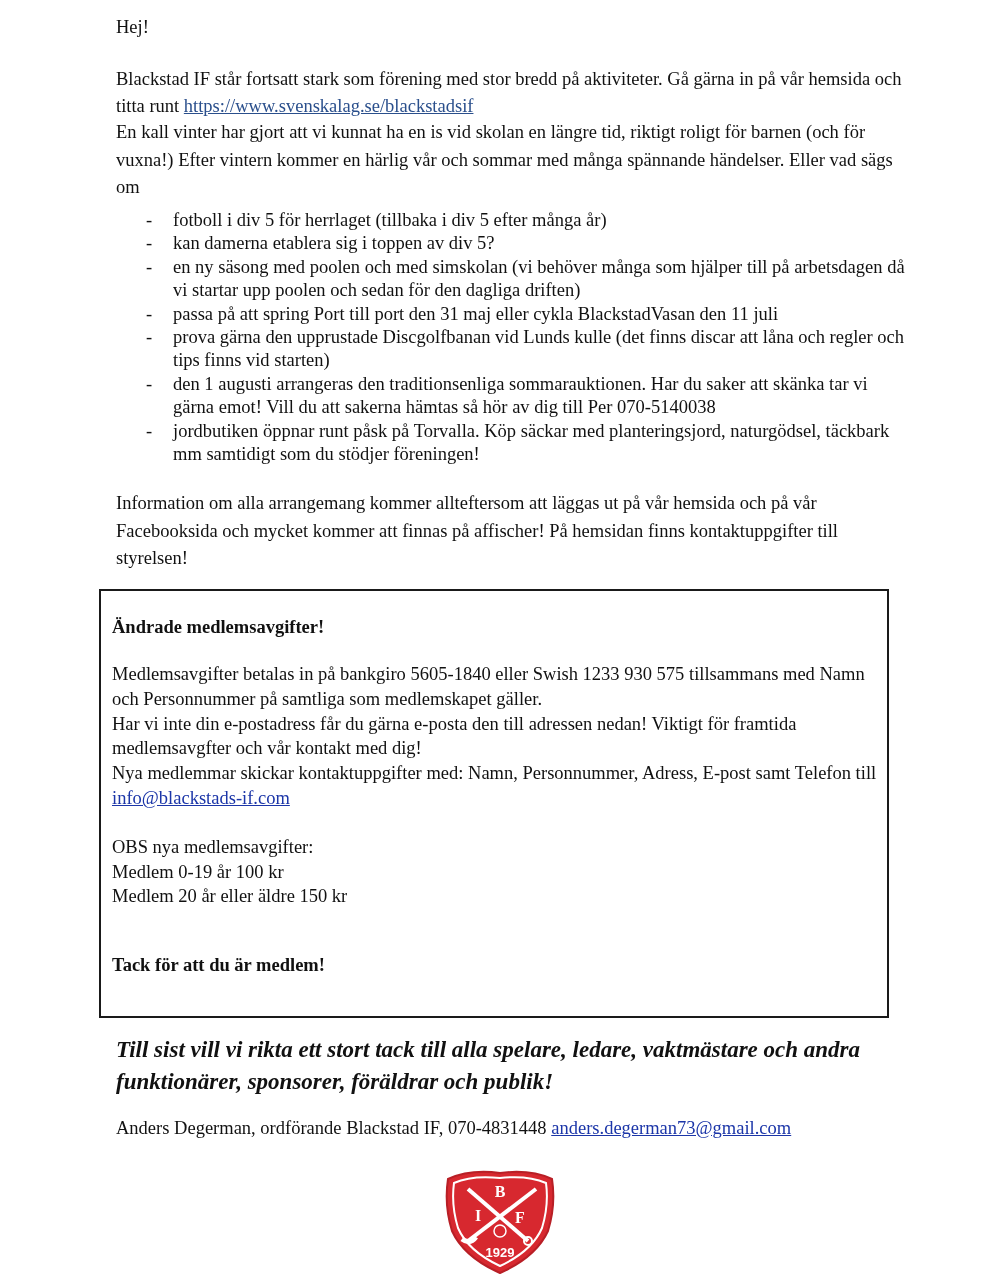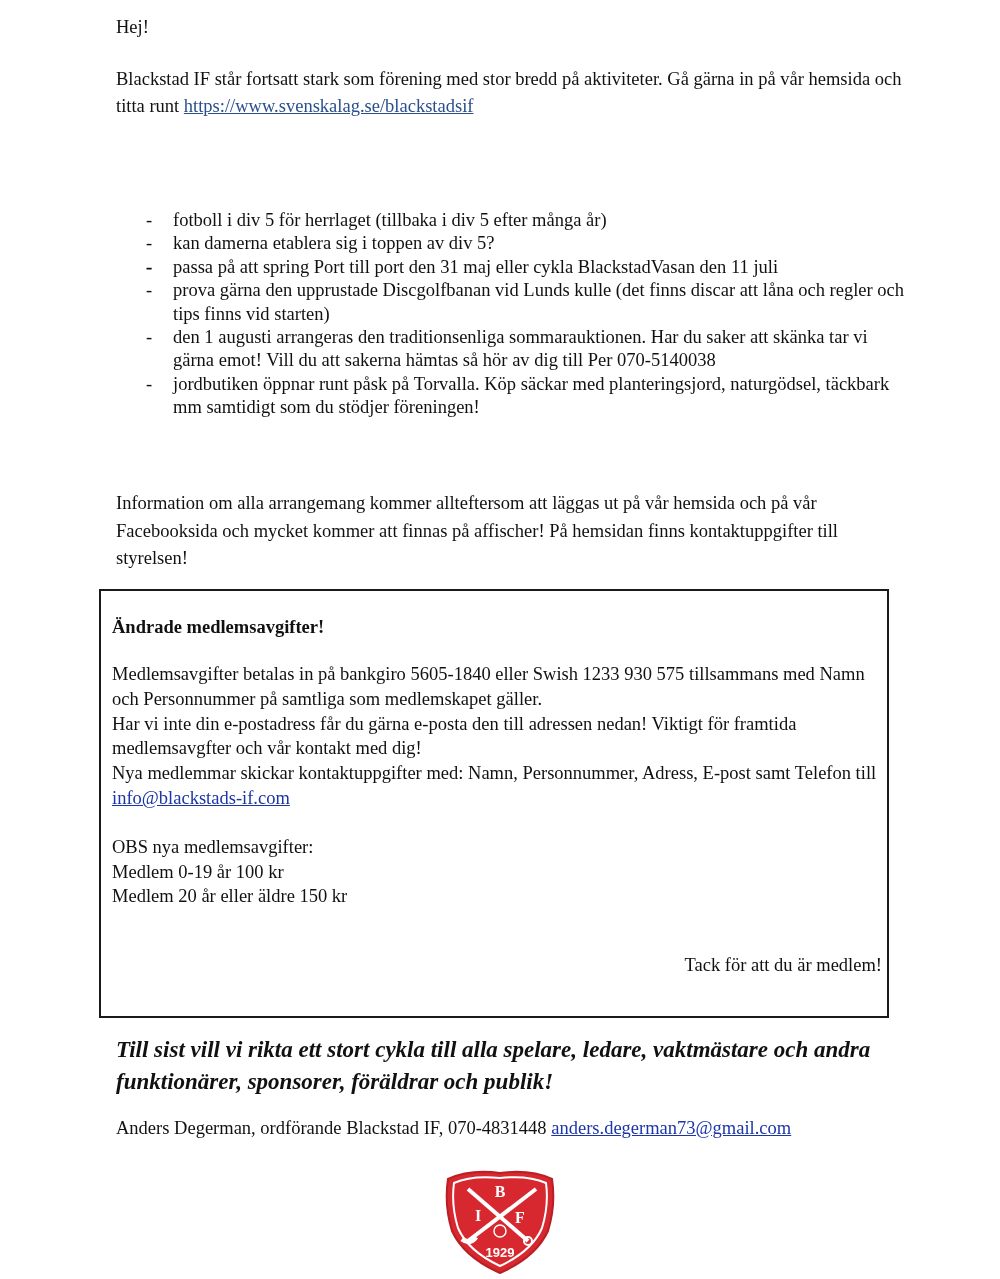--- a/index.html
+++ b/index.html
@@ -20,39 +20,40 @@
   .info { position: absolute; top: 490px; left: 116px; width: 790px; }
   .info .p { line-height: 27.5px; }
   .box {
     position: absolute; left: 99px; top: 589px; width: 790px; height: 429px;
     border: 2px solid #1a1a1a; box-sizing: border-box;
   }
   .box-inner { position: absolute; left: 11px; top: 26px; width: 770px; }
   .box .heading { font-weight: bold; font-size: 18.5px; margin: 0 0 24px 0; }
   .box .p { line-height: 24.8px; }
   .box .gap { height: 24px; }
-  .box .thanks { text-align: right; font-weight: normal; font-size: 18.5px; margin-top: 22px; }
+  .box .thanks { text-align: left; font-weight: bold; font-size: 18.5px; margin-top: 22px; }
   .closing { position: absolute; top: 1034px; left: 116px; width: 790px;
     font-size: 23px; font-weight: bold; font-style: italic; line-height: 32px; margin: 0; }
   .sign { position: absolute; top: 1118px; left: 116px; font-size: 18.5px; margin: 0; }
   .logo { position: absolute; left: 440px; top: 1165px; width: 120px; height: 112px; }
 </style>
 </head>
 <body>
 
 <p class="greet">Hej!</p>
 
 <div class="intro">
   <p class="p"><span>Blackstad IF står fortsatt stark som förening med stor bredd på aktiviteter. Gå gärna in på vår hemsida och titta runt </span><a class="link" href="#">https://www.svenskalag.se/blackstadsif</a></p>
+  <p class="p p2">En kall vinter har gjort att vi kunnat ha en is vid skolan en längre tid, riktigt roligt för barnen (och för vuxna!) Efter vintern kommer en härlig vår och sommar med många spännande händelser. Eller vad sägs om</p>
 </div>
 
 <ul class="bullets">
   <li><span class="dash">-</span><span>fotboll i div 5 för herrlaget (tillbaka i div 5 efter många år)</span></li>
   <li><span class="dash">-</span><span>kan damerna etablera sig i toppen av div 5?</span></li>
-  <li><span class="dash">-</span></li>
+  <li><span class="dash">-</span><span>en ny säsong med poolen och med simskolan (vi behöver många som hjälper till på arbetsdagen då vi startar upp poolen och sedan för den dagliga driften)</span></li>
   <li><span class="dash">-</span><span>passa på att spring Port till port den 31 maj eller cykla BlackstadVasan den 11 juli</span></li>
   <li><span class="dash">-</span><span>prova gärna den upprustade Discgolfbanan vid Lunds kulle (det finns discar att låna och regler och tips finns vid starten)</span></li>
   <li><span class="dash">-</span><span>den 1 augusti arrangeras den traditionsenliga sommarauktionen. Har du saker att skänka tar vi gärna emot! Vill du att sakerna hämtas så hör av dig till Per 070-5140038</span></li>
   <li><span class="dash">-</span><span>jordbutiken öppnar runt påsk på Torvalla. Köp säckar med planteringsjord, naturgödsel, täckbark mm samtidigt som du stödjer föreningen!</span></li>
 </ul>
 
 <div class="info">
   <p class="p">Information om alla arrangemang kommer allteftersom att läggas ut på vår hemsida och på vår Facebooksida och mycket kommer att finnas på affischer! På hemsidan finns kontaktuppgifter till styrelsen!</p>
 </div>
 
@@ -64,21 +65,21 @@
     <p class="p"><span>Nya medlemmar skickar kontaktuppgifter med: Namn, Personnummer, Adress, E-post samt Telefon till </span><a class="link2" href="#">info@blackstads-if.com</a></p>
     <div class="gap"></div>
     <p class="p">OBS nya medlemsavgifter:</p>
     <p class="p">Medlem 0-19 år 100 kr</p>
     <p class="p">Medlem 20 år eller äldre 150 kr</p>
     <div class="gap"></div>
     <p class="thanks">Tack för att du är medlem!</p>
   </div>
 </div>
 
-<p class="closing">Till sist vill vi rikta ett stort cykla till alla spelare, ledare, vaktmästare och andra funktionärer, sponsorer, föräldrar och publik!</p>
+<p class="closing">Till sist vill vi rikta ett stort tack till alla spelare, ledare, vaktmästare och andra funktionärer, sponsorer, föräldrar och publik!</p>
 
 <p class="sign"><span>Anders Degerman, ordförande Blackstad IF, 070-4831448 </span><a class="link2" href="#">anders.degerman73@gmail.com</a></p>
 
 <svg class="logo" viewBox="0 0 120 112">
   <path d="M8 14 Q30 4 60 8 Q90 4 112 14 Q116 40 108 66 Q96 92 60 108 Q24 92 12 66 Q4 40 8 14 Z" fill="#d7282f" stroke="#b81f26" stroke-width="2"></path>
   <path d="M14 18 Q32 10 60 13 Q88 10 106 18 Q109 40 102 63 Q92 86 60 101 Q28 86 18 63 Q11 40 14 18 Z" fill="none" stroke="#ffffff" stroke-width="2"></path>
   <line x1="28" y1="24" x2="88" y2="76" stroke="#ffffff" stroke-width="4"></line>
   <line x1="96" y1="24" x2="28" y2="76" stroke="#ffffff" stroke-width="4"></line>
   <path d="M22 74 Q30 80 36 72" stroke="#ffffff" stroke-width="5" fill="none"></path>
   <circle cx="88" cy="76" r="4" fill="none" stroke="#ffffff" stroke-width="2"></circle>

